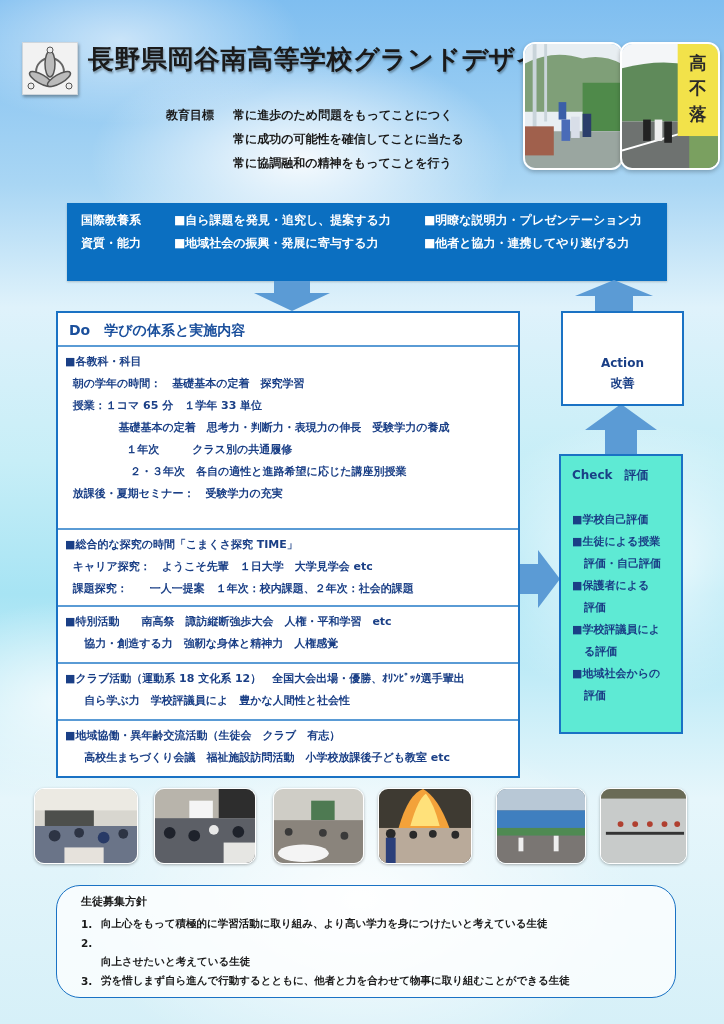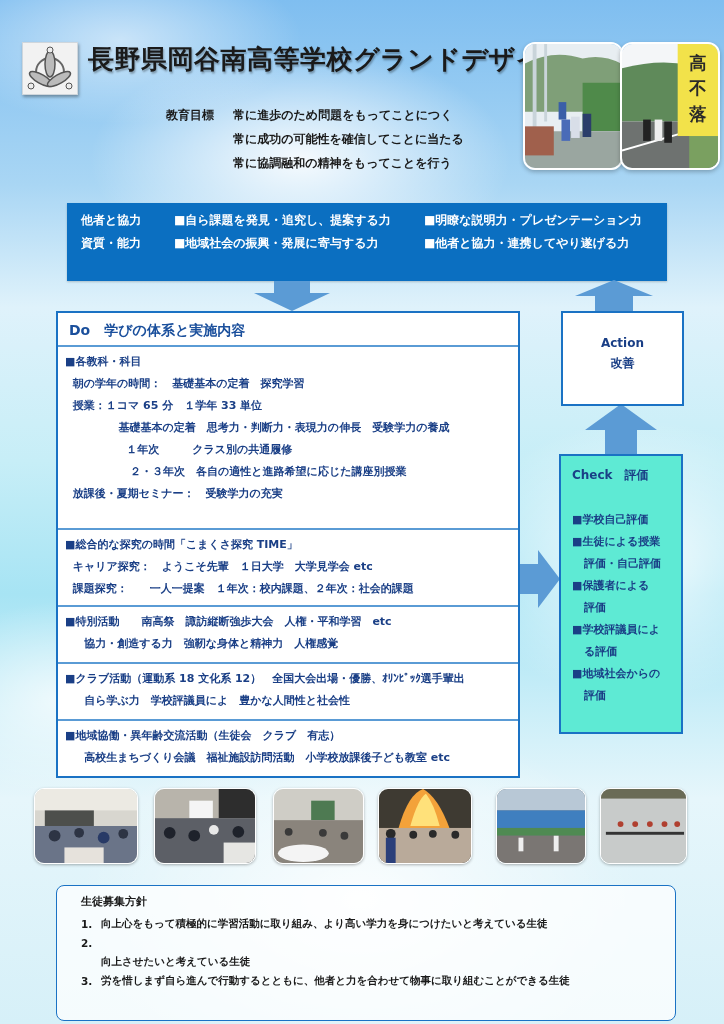--- a/index.html
+++ b/index.html
@@ -68,38 +68,38 @@
   }
   .do-sec { border-bottom: 2px solid #5a9bd5; padding: 3px 0 0 7px; color: #1a3f86; font-size: 11px; font-weight: bold; }
   .do-sec:last-child { border-bottom: none; }
   .do-line { height: 22px; display: flex; align-items: center; white-space: pre; }
 
   
   .action-box {
     left: 561px; top: 311px; width: 123px; height: 95px;
     border: 2px solid #1a72c4; background: #ffffff;
     color: #1a3f86; font-size: 12px; font-weight: bold; text-align: center;
-    padding-top: 20px; line-height: 20px;
+    padding-top: 40px; line-height: 20px;
   }
   .check-box {
     left: 559px; top: 454px; width: 124px; height: 280px;
     border: 2px solid #1a72c4; background: #5eead4;
     color: #1a3f86; font-size: 11px; font-weight: bold; padding: 11px 0 0 11px;
   }
   .check-title { font-size: 12px; height: 42px; }
   .check-item { line-height: 22px; }
 
   
   .photo-row { top: 788px; height: 76px; border-radius: 10px; overflow: hidden;
     border: 1.5px solid #ffffff; box-shadow: 0 1px 3px rgba(0,0,0,0.3); }
 
   
   .recruit {
-    left: 56px; top: 885px; width: 620px; height: 136px;
-    border: 1.5px solid #1a72c4; border-radius: 8px;
+    left: 56px; top: 885px; width: 620px; height: 113px;
+    border: 1.5px solid #1a72c4; border-radius: 24px;
     background: rgba(255,255,255,0.75);
     padding: 8px 0 0 24px; font-size: 10.5px; font-weight: bold; color: #1a1a1a;
   }
   .recruit-title { height: 20px; font-size: 11px; }
   .recruit-line { height: 19px; display: flex; align-items: center; }
   .recruit-num { width: 20px; }
   .recruit-cont { padding-left: 20px; }
 </style>
 </head>
 <body>
@@ -159,21 +159,21 @@
     <text x="79" y="52" font-size="18" text-anchor="middle" fill="#2a2a2a" font-weight="bold">不</text>
     <text x="79" y="78" font-size="18" text-anchor="middle" fill="#2a2a2a" font-weight="bold">落</text>
     <rect x="22" y="78" width="8" height="22" fill="#222"></rect>
     <rect x="34" y="78" width="8" height="22" fill="#eee"></rect>
     <rect x="44" y="80" width="8" height="22" fill="#222"></rect>
   </svg>
 </div>
 
 <div class="abs plan">
   <div class="prow">
-    <span class="plbl">他者と協力</span>
+    <span class="plbl">国際教養系</span>
     <span class="pc1">■自ら課題を発見・追究し、提案する力</span>
     <span>■明瞭な説明力・プレゼンテーション力</span>
   </div>
   <div class="prow">
     <span class="plbl">資質・能力</span>
     <span class="pc1">■地域社会の振興・発展に寄与する力</span>
     <span>■他者と協力・連携してやり遂げる力</span>
   </div>
 </div>
 

